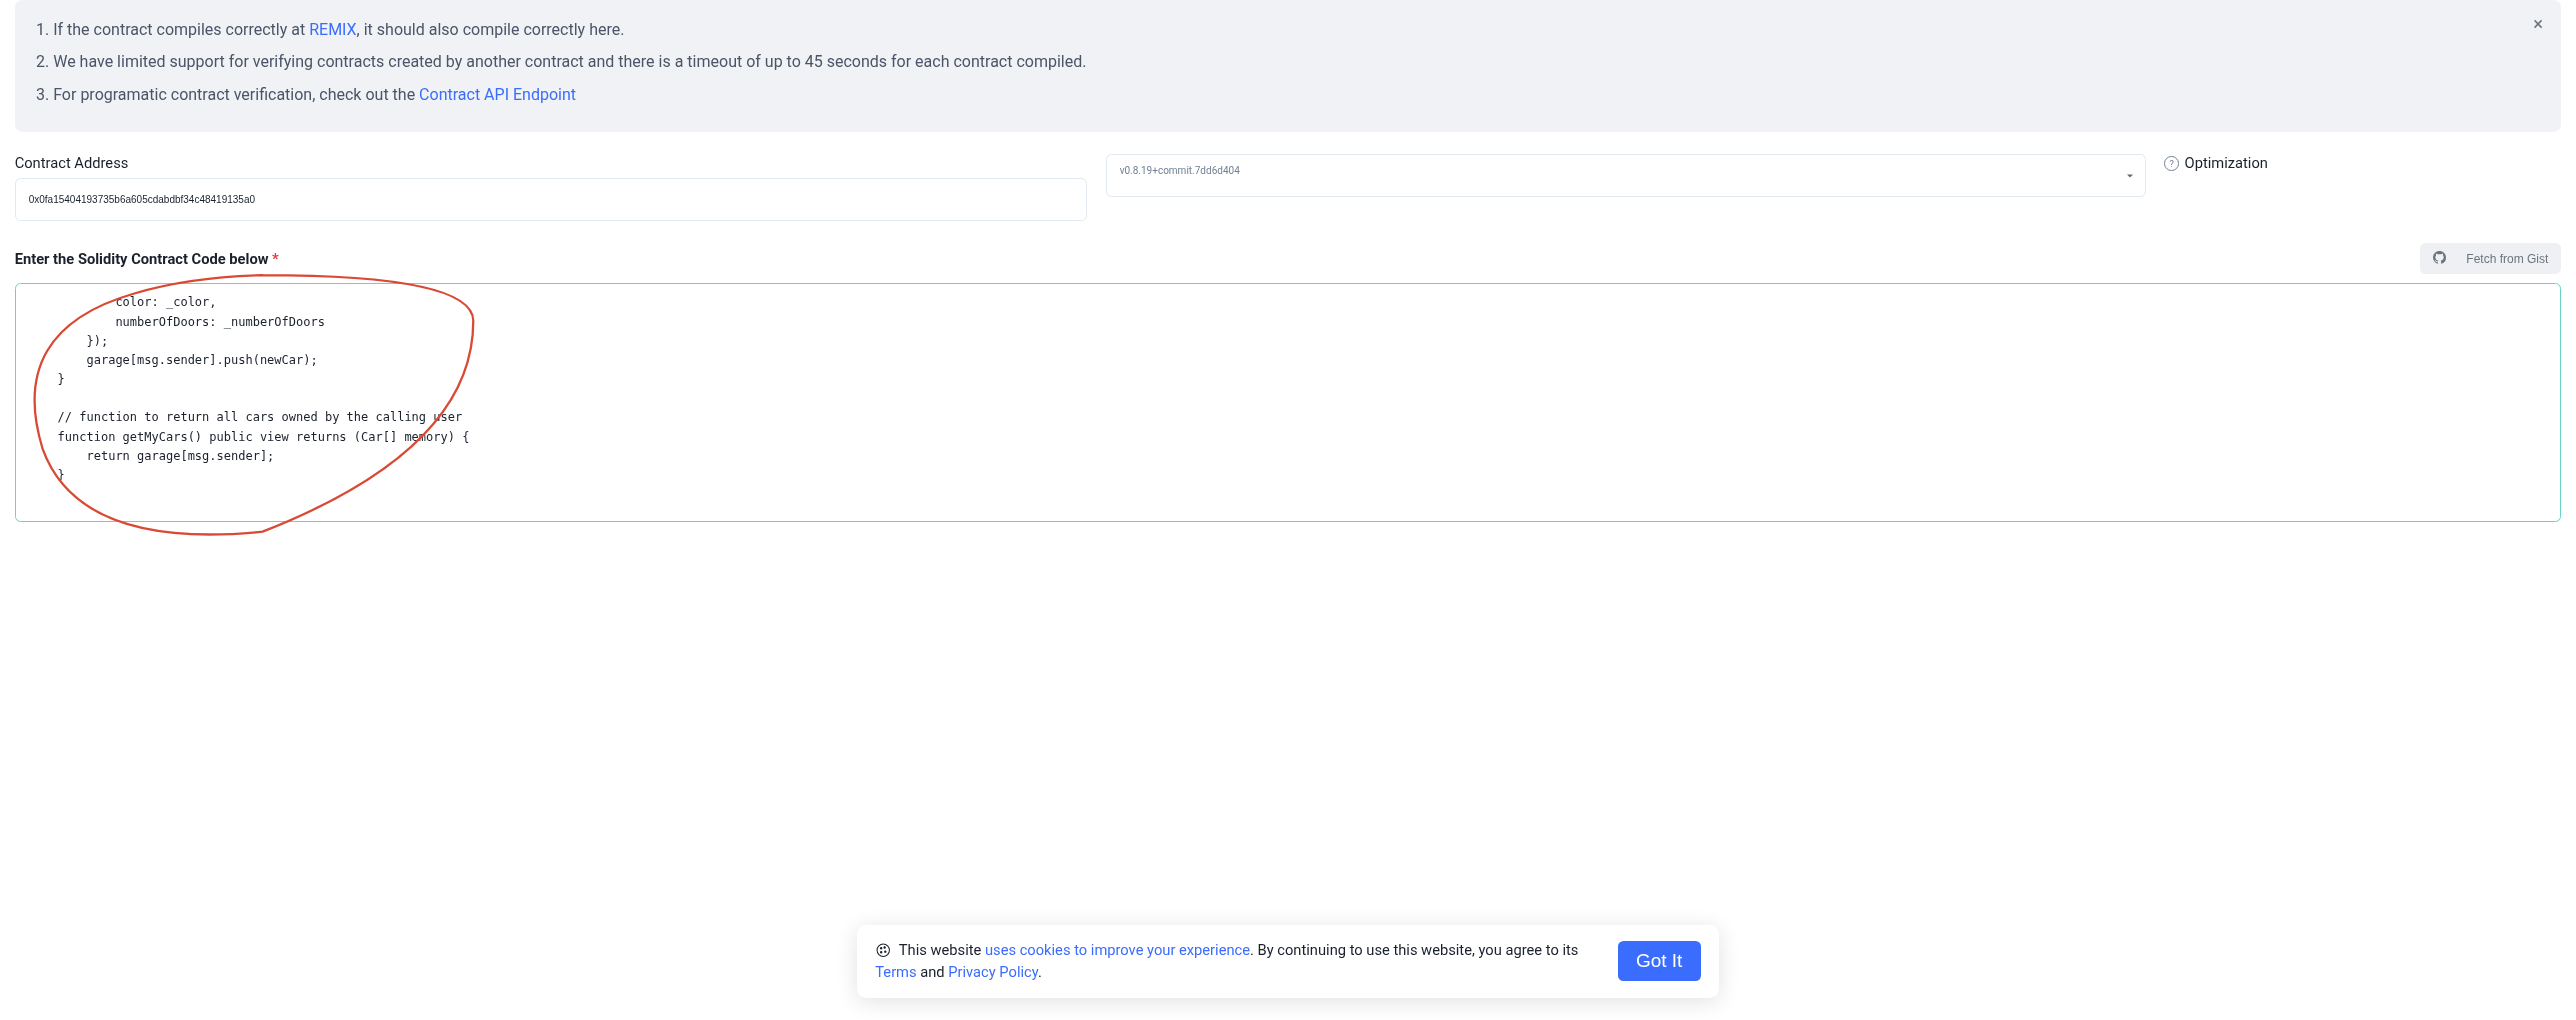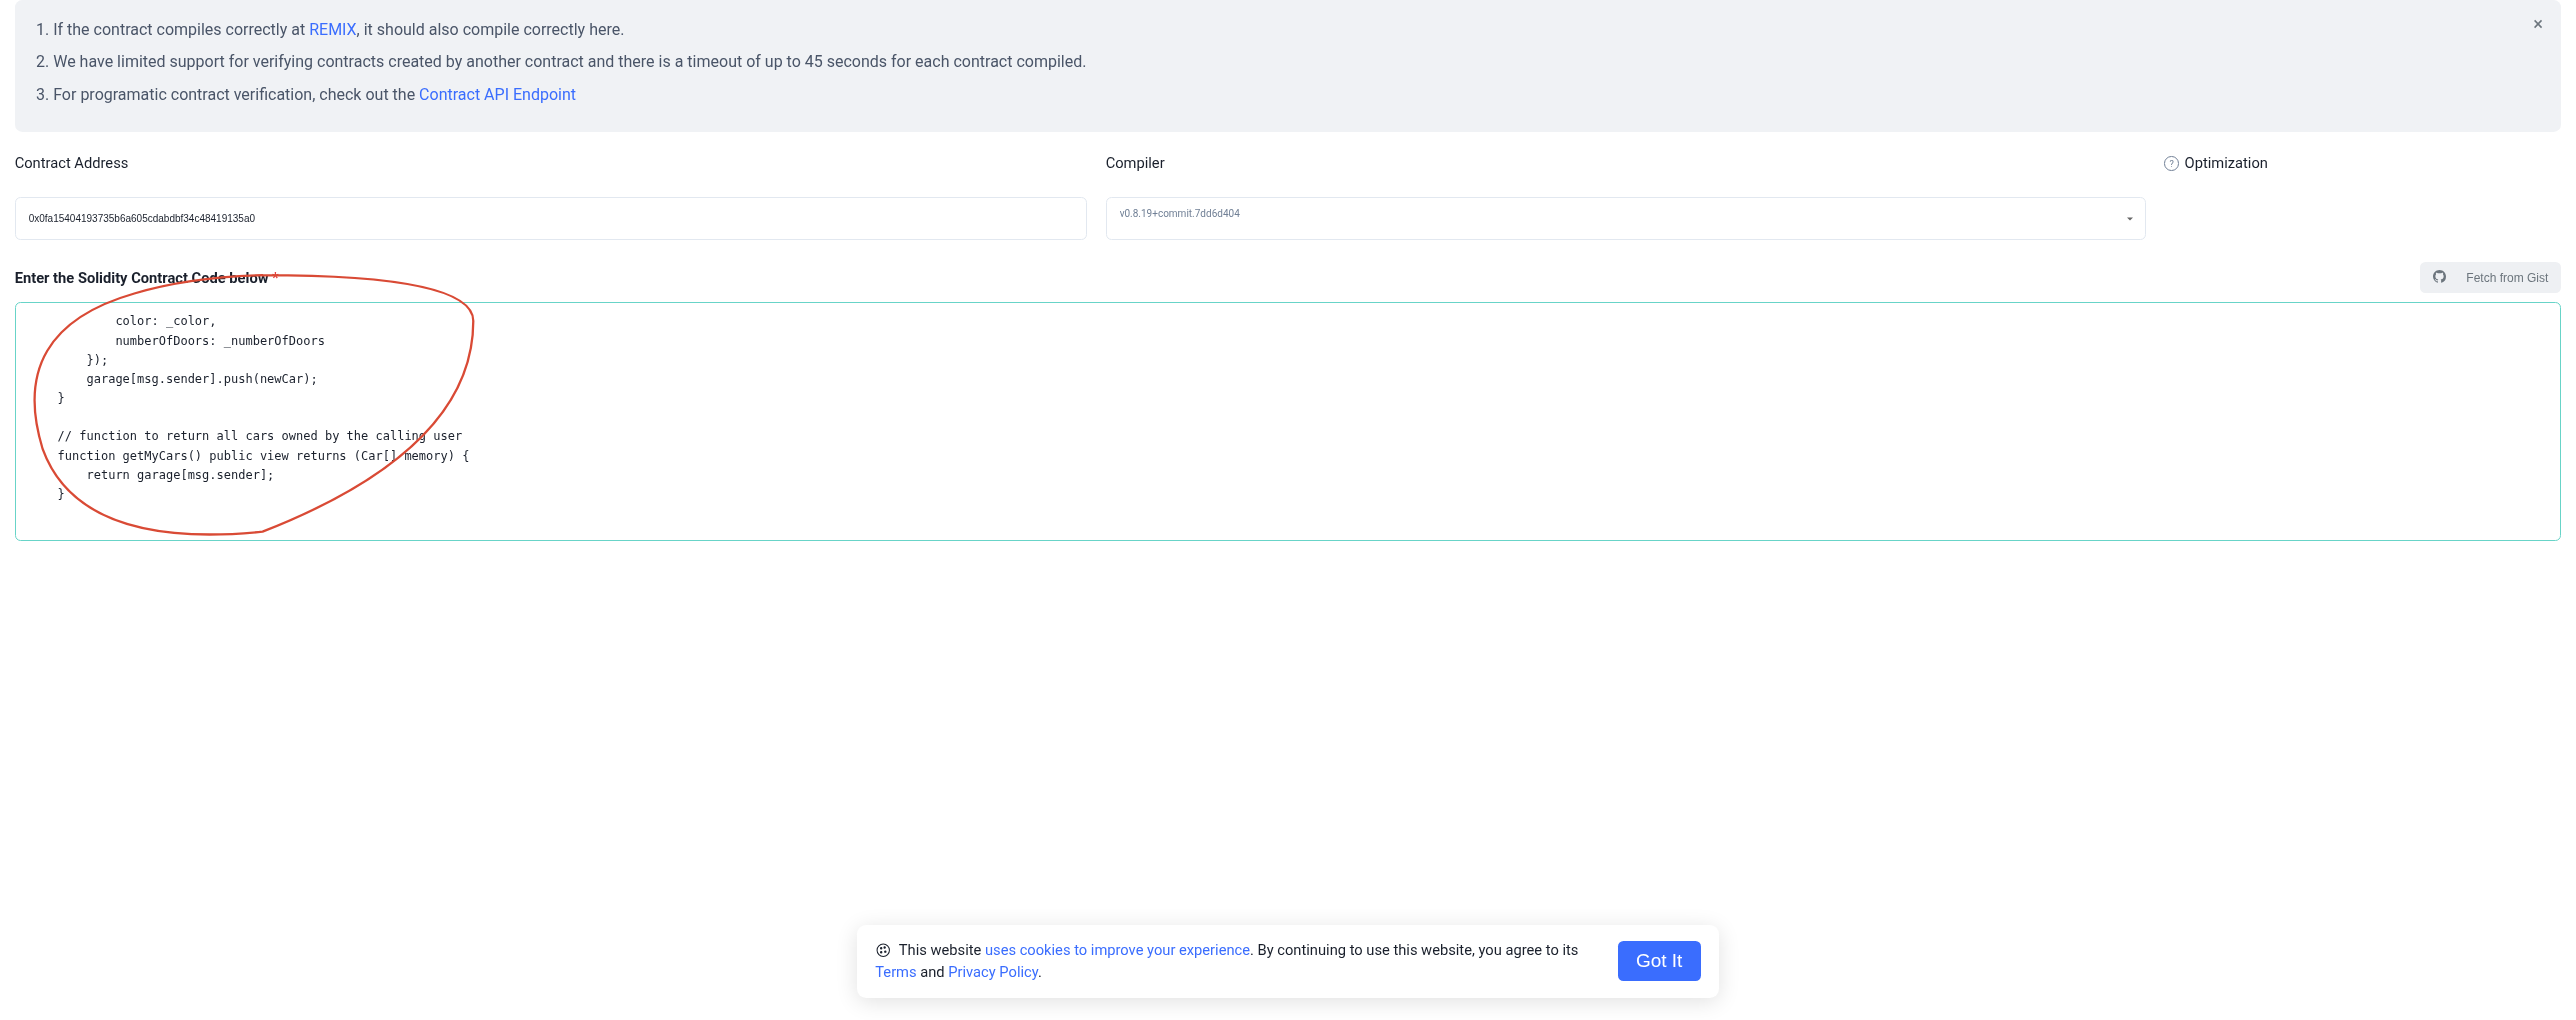--- a/index.html
+++ b/index.html
@@ -65,21 +65,21 @@
       margin-bottom: 22px;
       align-items: flex-start;
     }
     .col { flex: 1; min-width: 0; }
     .col-compiler { flex: 0.97; }
     .col-opt { flex: 0.37; }
     .field-label {
       display: block;
       font-size: 14.7px;
       color: #1a202c;
-      margin-bottom: 25px;
+      margin-bottom: 6px;
       display: flex;
       align-items: center;
       gap: 5.5px;
     }
     .help-icon {
       display: inline-flex;
       align-items: center;
       justify-content: center;
       width: 14.7px; height: 14.7px;
       border: 0.9px solid #718096;
@@ -225,21 +225,20 @@
       </li>
     </ol>
   </div>
 
   <div class="row">
     <div class="col">
       <label class="field-label">Contract Address</label>
       <input class="input" type="text" value="0x0fa15404193735b6a605cdabdbf34c48419135a0" style="">
     </div>
     <div class="col col-compiler">
-      <label class="field-label">Compiler</label>
       <div class="select-wrapper">
         <div class="input select muted">v0.8.19+commit.7dd6d404</div>
       </div>
     </div>
     <div class="col col-opt">
       <label class="field-label">
         <span class="help-icon">?</span>
         <span>Optimization</span>
       </label>
     </div>

